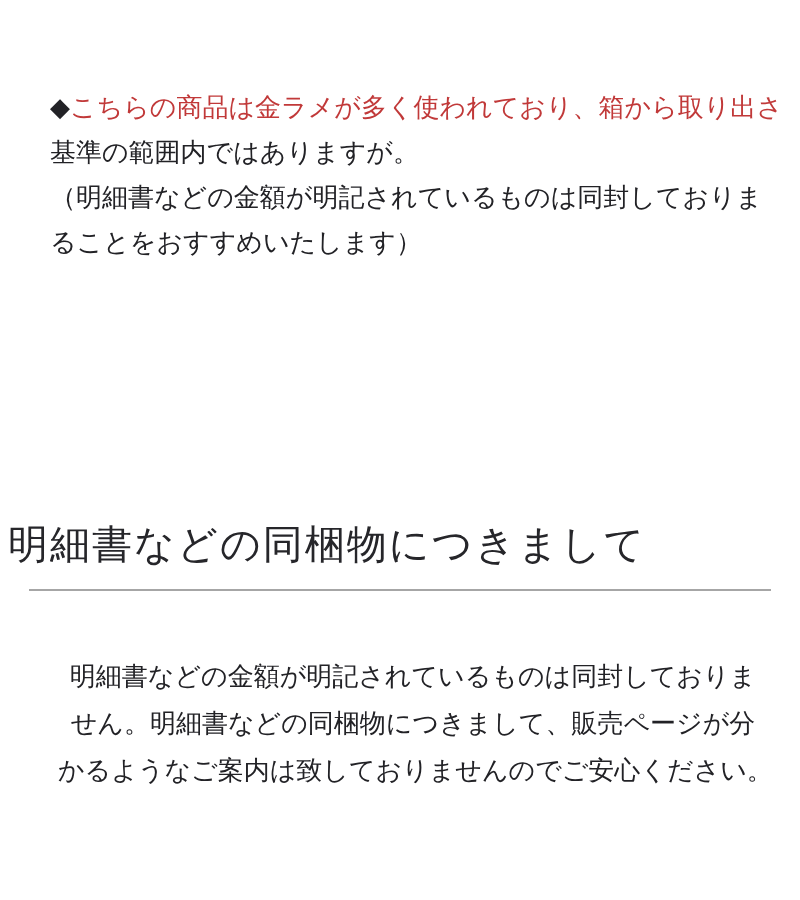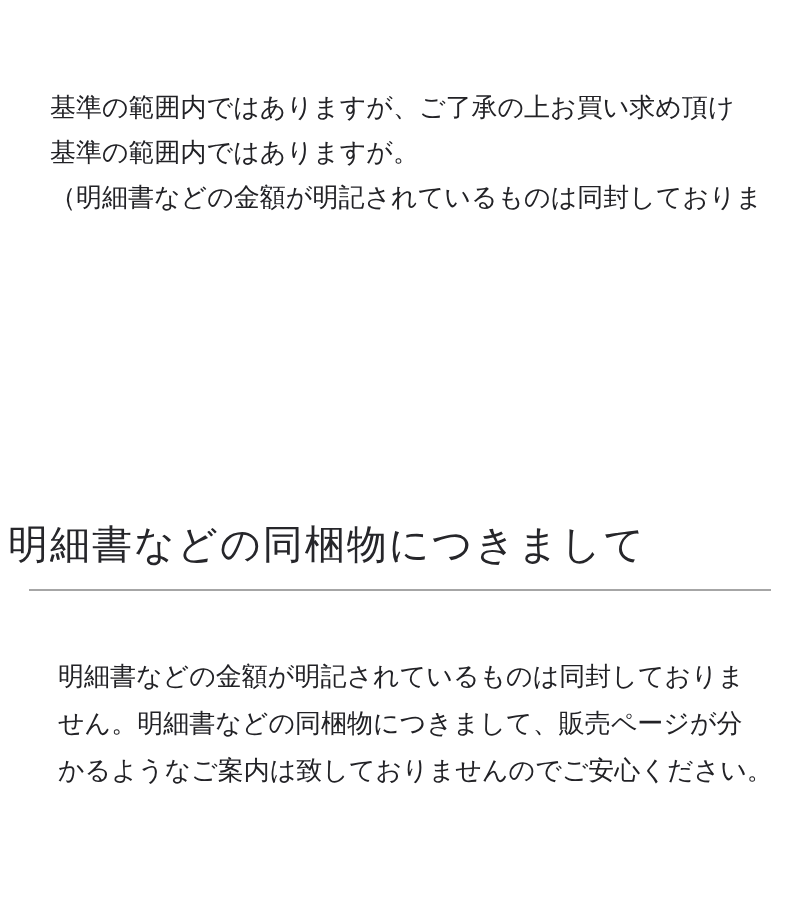--- a/index.html
+++ b/index.html
@@ -63,31 +63,33 @@
     position:absolute;
     left:58px;
     top:653px;
     width:710px;
     font-size:26px;
     line-height:47px;
     color:var(--ink);
   }
   .included .line{
     white-space:nowrap;
+    text-align:center;
   }
 </style>
 </head>
 <body>
 
 <div class="canvas">
 
   <section class="notice" id="notice">
-      <div class="line"><span class="run-ink">基準の範囲内ではありますが、ご了承の上お買い求め頂け</span></div>
+      <div class="line"><span class="run-ink">◆</span><span class="run-red">こちらの商品は金ラメが多く使われており、箱から取り出さ</span></div>
       <div class="line"><span class="run-ink">基準の範囲内ではありますが。</span></div>
       <div class="line"><span class="run-ink">（明細書などの金額が明記されているものは同封しておりま</span></div>
+      <div class="line"><span class="run-ink">ることをおすすめいたします）</span></div>
     </section>
 
   <h2 class="heading">明細書などの同梱物につきまして</h2>
 
   <div class="divider"></div>
 
   <section class="included">
     <div class="line">明細書などの金額が明記されているものは同封しておりま</div>
     <div class="line">せん。明細書などの同梱物につきまして、販売ページが分</div>
     <div class="line">かるようなご案内は致しておりませんのでご安心ください。</div>

